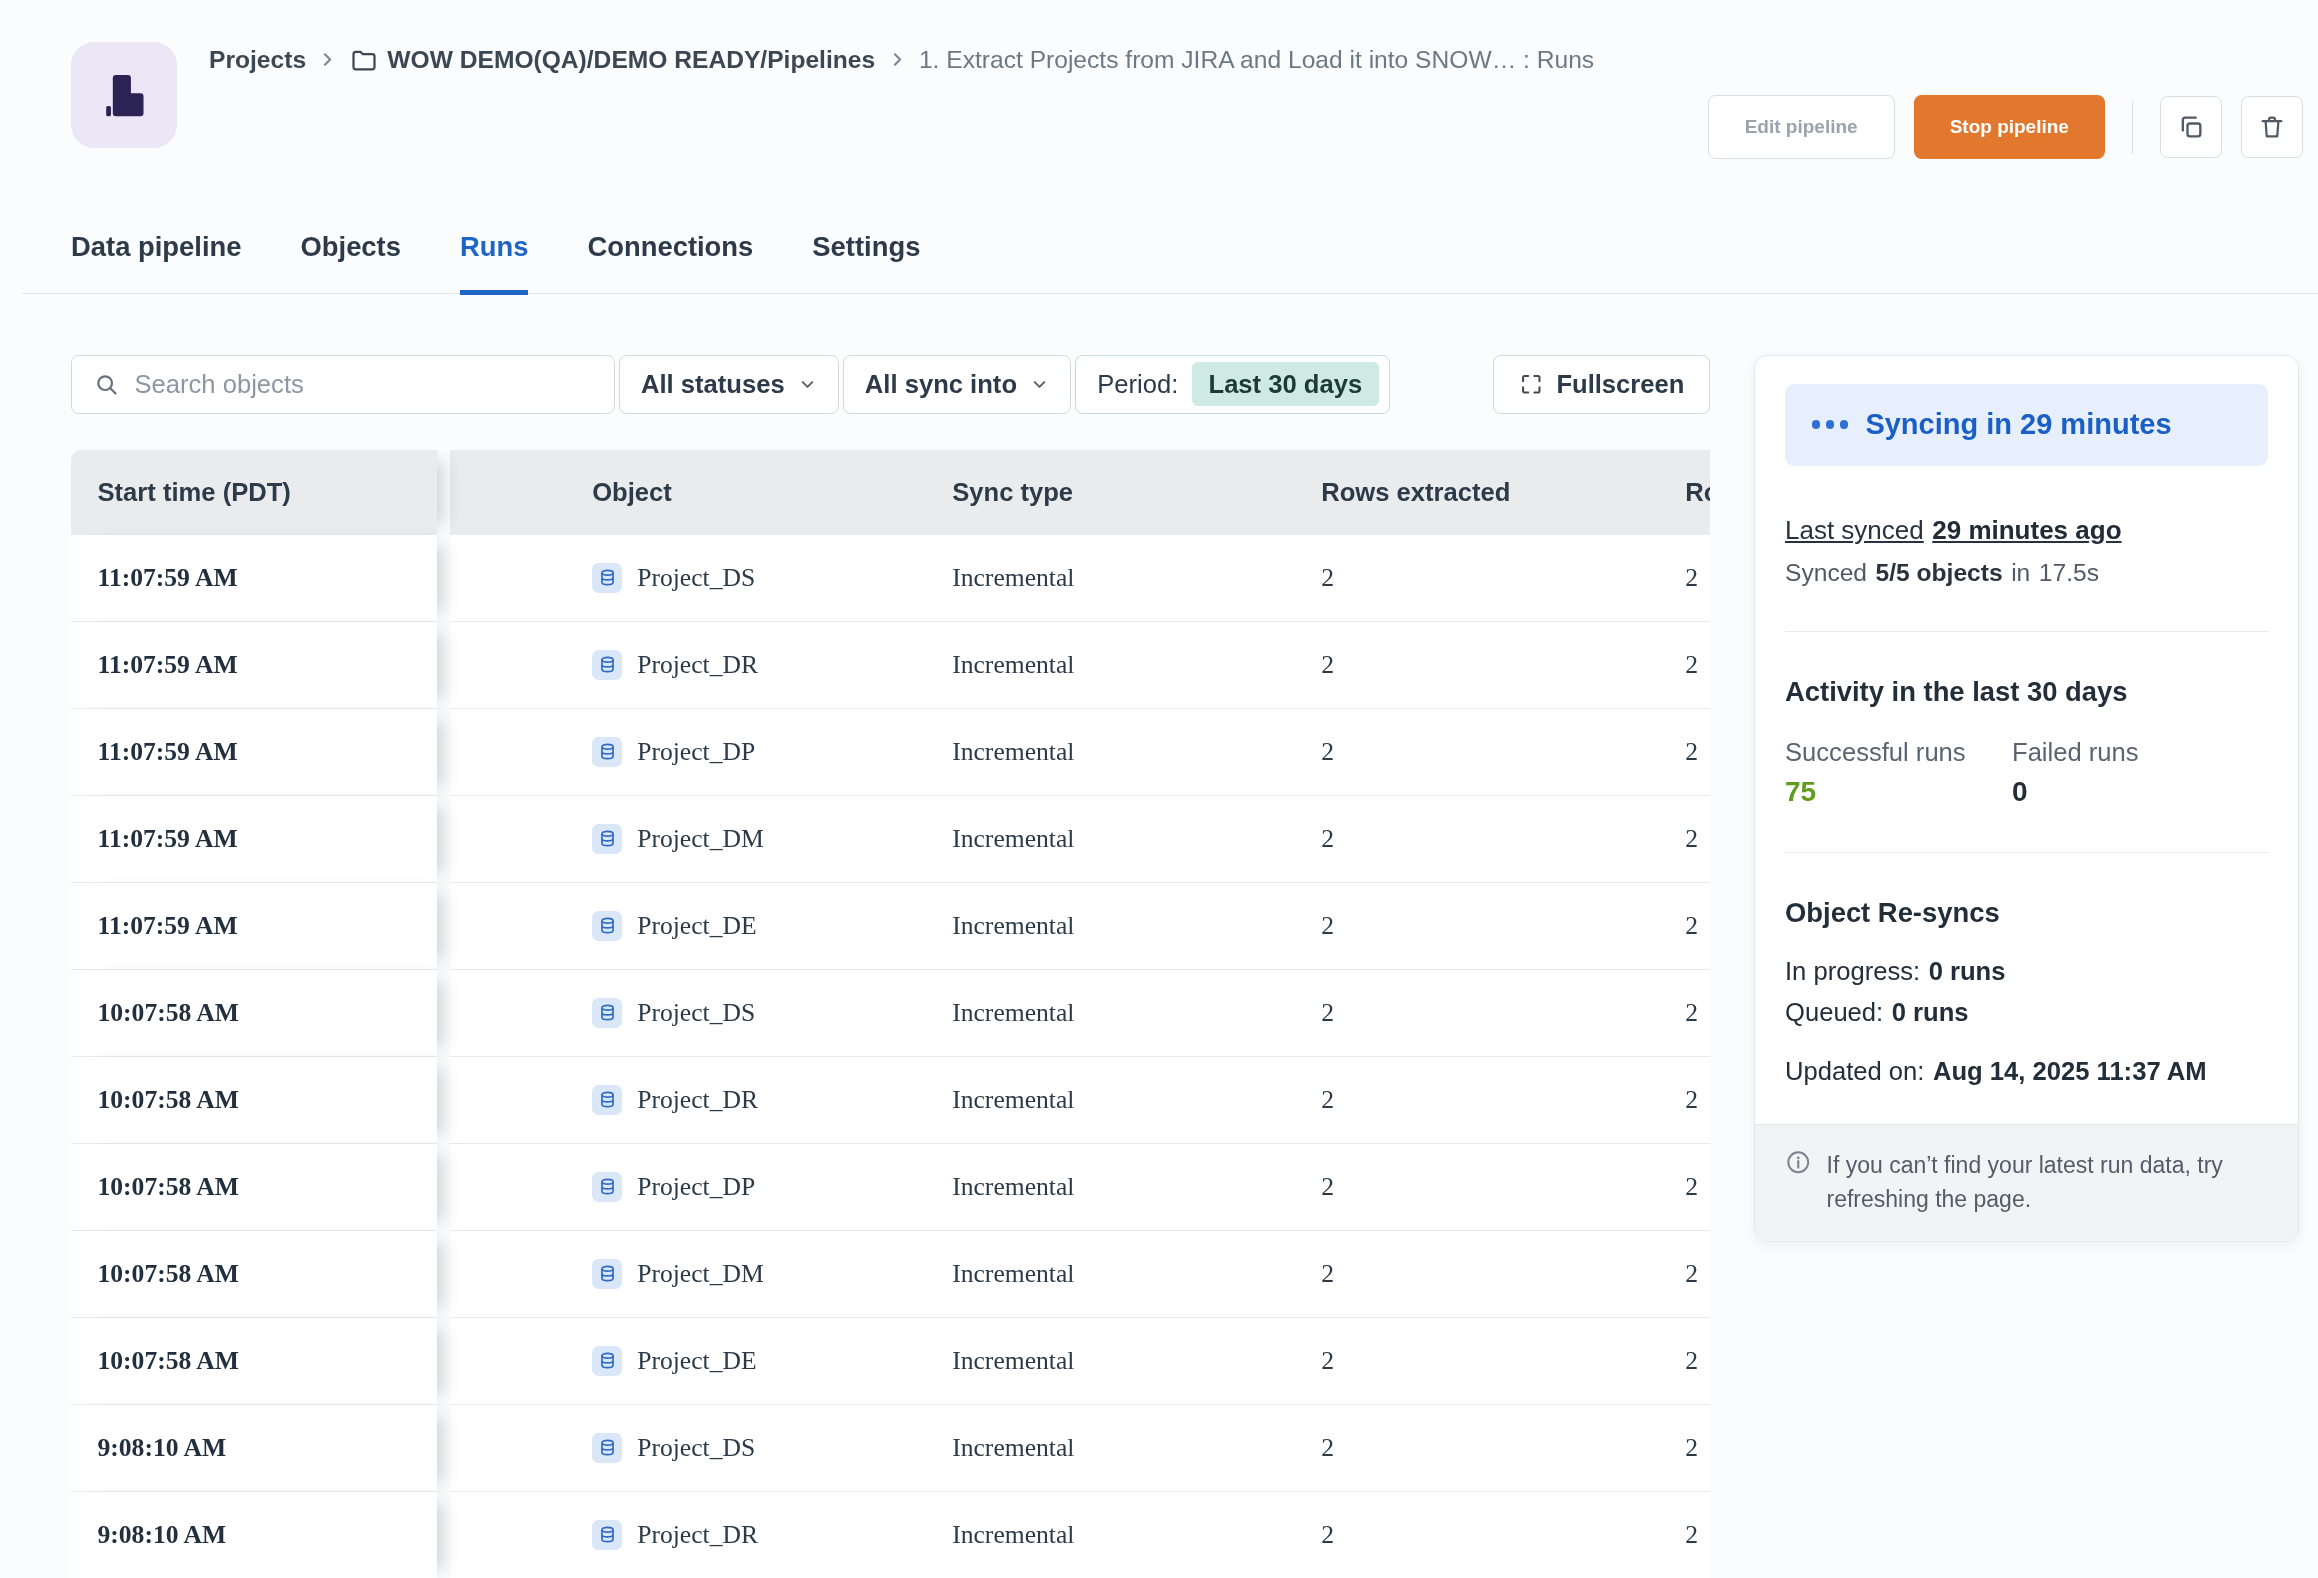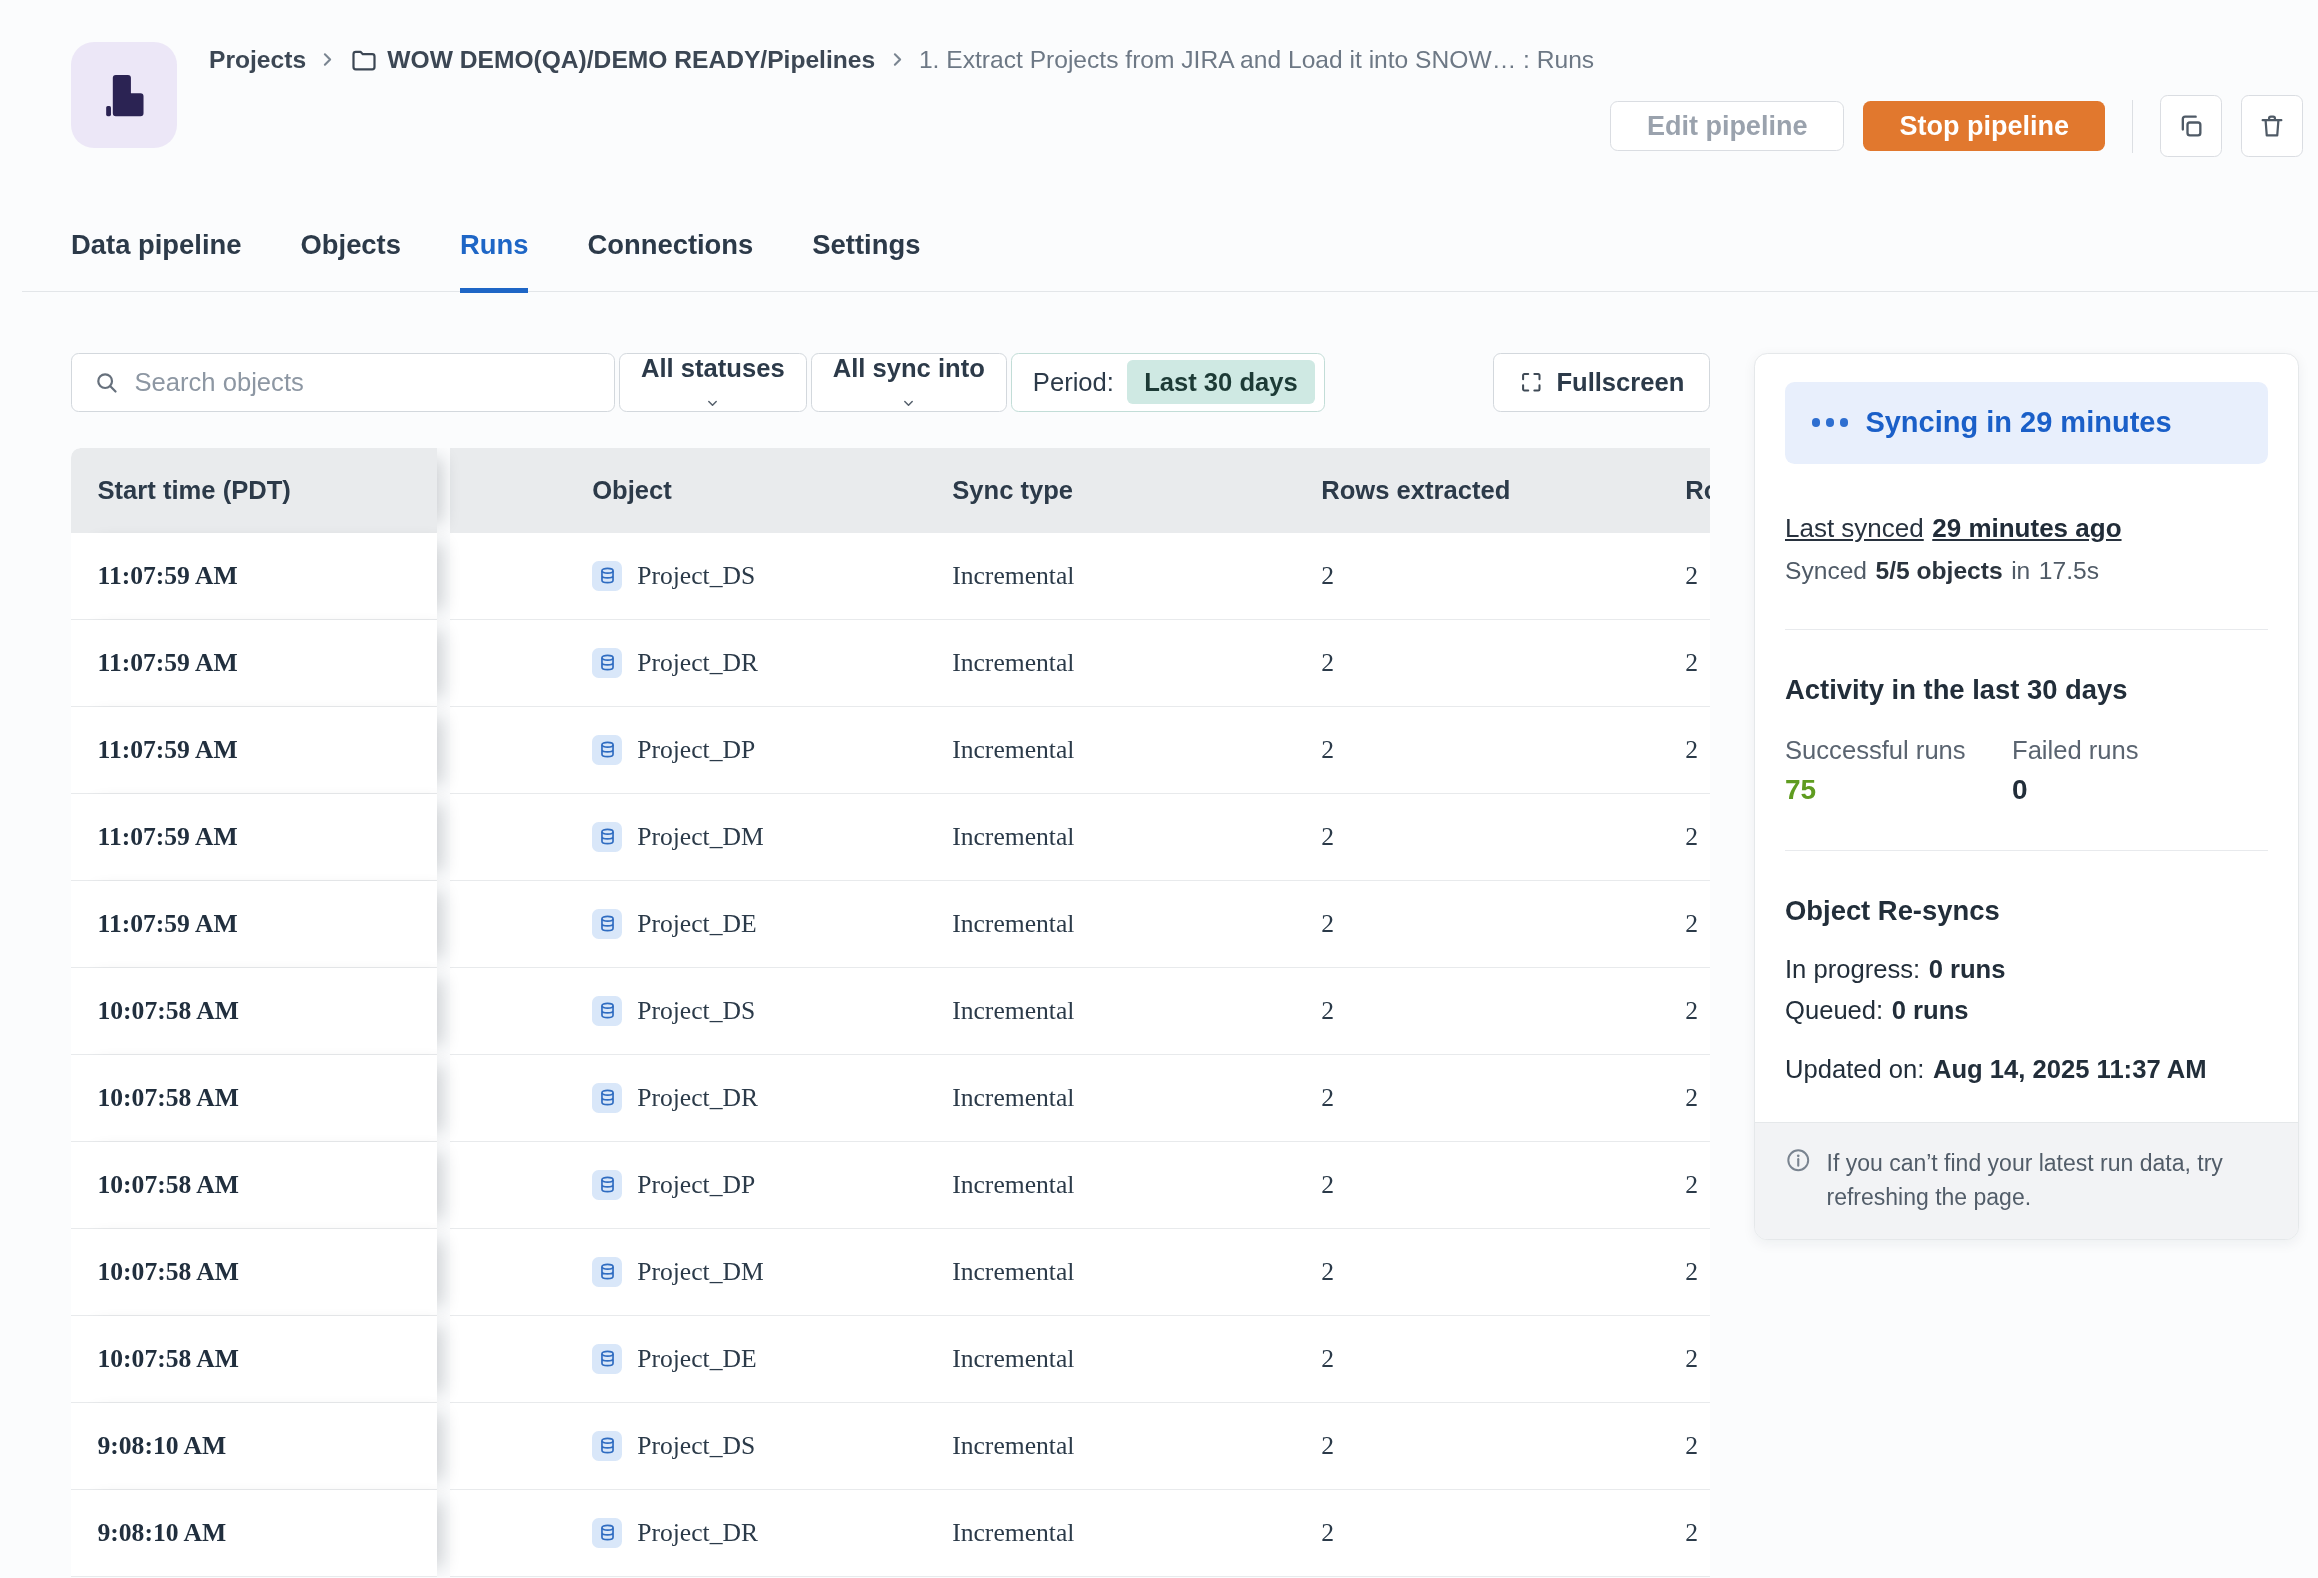--- a/index.html
+++ b/index.html
@@ -15,21 +15,21 @@
   .breadcrumb { display:flex; align-items:center; gap:11.4px; font-size:24.6px; margin-top:3.8px; white-space:nowrap; }
   .crumb { color:#3c4754; font-weight:600; text-decoration:none; cursor:pointer; }
   .crumb.muted { color:#6d7885; font-weight:400; }
   .crumb-group { display:flex; align-items:center; gap:9.5px; }
   .crumb-sep { display:flex; align-items:center; }
   .title-row { display:flex; align-items:center; gap:19px; }
   h1.page-title { font-size:37px; font-weight:700; color:#1f2c3a; white-space:nowrap; }
   .pencil-btn { background:none; border:none; cursor:pointer; display:flex; align-items:center; }
 
   .head-actions { margin-left:auto; display:flex; align-items:center; gap:19px; margin-top:53px; flex:none; }
-  .btn { height:50px; border-radius:7.6px; font-size:27px; font-weight:700; cursor:pointer;
+  .btn { height:64px; border-radius:7.6px; font-size:19px; font-weight:700; cursor:pointer;
     display:inline-flex; align-items:center; justify-content:center; padding:0 36px; white-space:nowrap; }
   .btn-outline { background:#fff; border:1.9px solid #dadde2; color:#9aa2ad; }
   .btn-primary { background:#e1782e; border:none; color:#fff; }
   .v-divider { width:1.9px; height:53px; background:#dcdfe3; margin:0 7.6px; }
   .icon-btn { width:62px; height:62px; border:1.9px solid #dadde2; border-radius:7.6px; background:#fff;
     display:flex; align-items:center; justify-content:center; cursor:pointer; }
 
   
   .tabs { display:flex; gap:59px; padding:0 49px; margin-top:44px; border-bottom:1.9px solid #e3e6e9; }
   .tab { background:none; border:none; font-size:27.4px; font-weight:700; color:#2c3a49; cursor:pointer;
@@ -42,21 +42,21 @@
   .left { width:1639px; flex:none; }
 
   .filterbar { display:flex; align-items:center; gap:4px; }
   .search-box { width:544px; height:59px; border:1.9px solid #d3d8dd; border-radius:7.6px; background:#fff;
     display:flex; align-items:center; gap:15px; padding:0 21px; }
   .search-box input { border:none; outline:none; flex:1; font-size:25.6px; color:#2c3a49;
     font-family:inherit; background:transparent; }
   .search-box input::placeholder { color:#8d97a3; }
   .dropdown { height:59px; border:1.9px solid #d3d8dd; border-radius:7.6px; background:#fff;
     display:inline-flex; align-items:center; gap:13.2px; padding:0 21px; font-size:25.6px; font-weight:700;
-    color:#2c3a49; cursor:pointer; font-family:inherit; white-space:nowrap;flex-direction:column; }
+    color:#2c3a49; cursor:pointer; font-family:inherit; white-space:nowrap; }
   .period-chip { height:59px; border:1.9px solid #c2ddd7; border-radius:7.6px; background:#fff;
     display:inline-flex; align-items:center; gap:13.2px; padding:0 9.5px 0 21px; font-size:25.6px; color:#2c3a49;
     cursor:pointer; white-space:nowrap; }
   .period-value { background:#cfe9e3; color:#1d3b36; font-weight:700; padding:7.6px 17px; border-radius:5.7px; }
   .fullscreen-btn { margin-left:auto; margin-right:0; height:59px; border:1.9px solid #d3d8dd; border-radius:7.6px;
     background:#fff; display:inline-flex; align-items:center; gap:13.2px; padding:0 24.6px; font-size:25.6px;
     font-weight:700; color:#2c3a49; cursor:pointer; font-family:inherit; }
 
   
   .table { margin-top:36px; width:1639px; overflow:hidden; border-radius:9.5px 0 0 0; }

